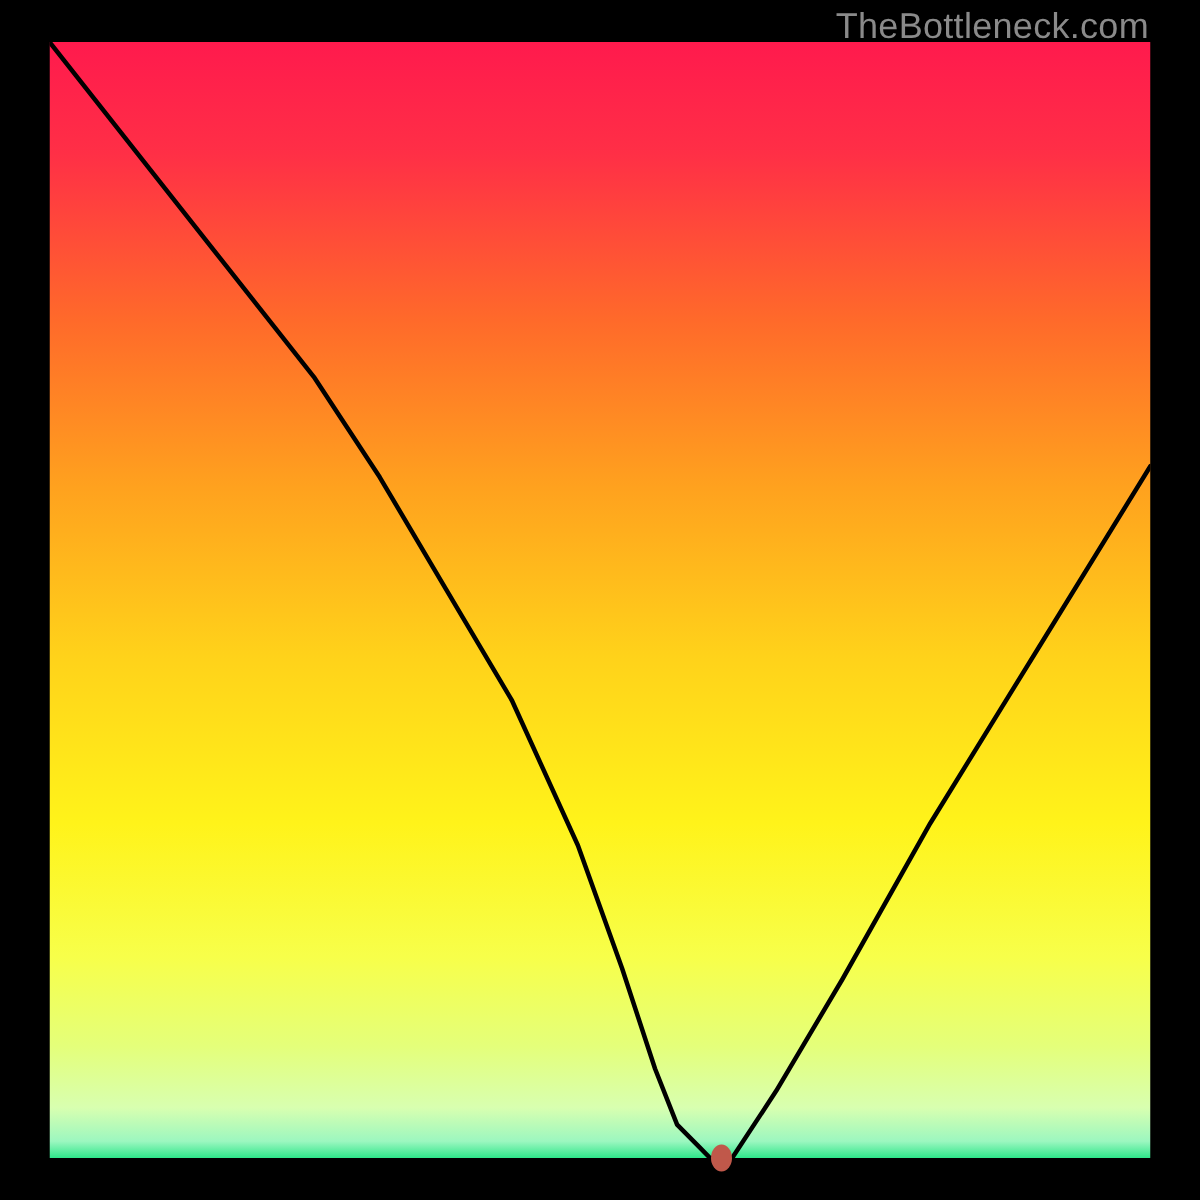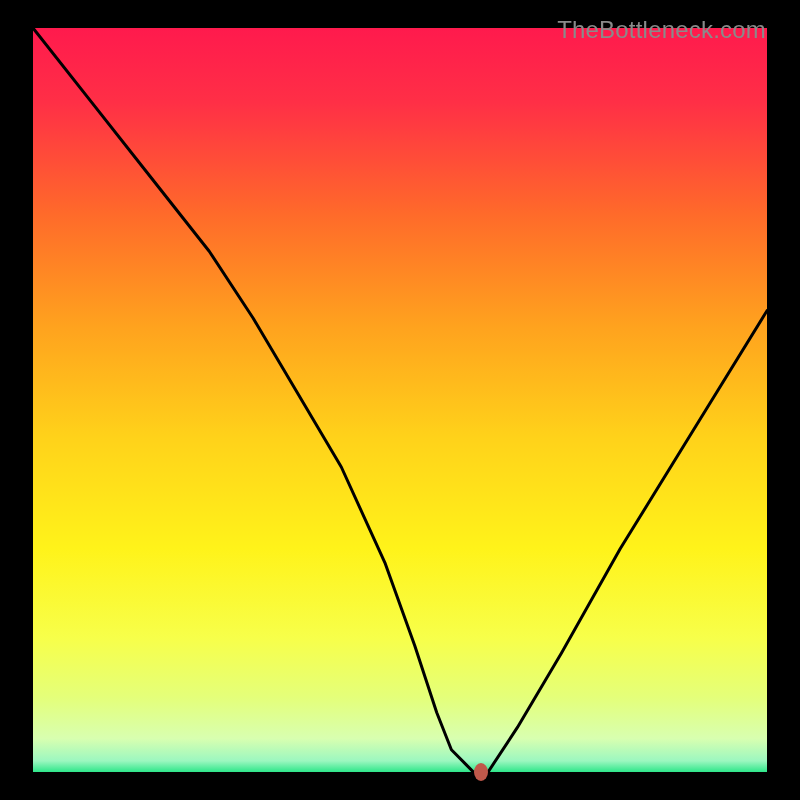--- a/index.html
+++ b/index.html
@@ -20,21 +20,21 @@
   }
   .plot-area {
     position: absolute;
     left: 0;
     top: 0;
     width: 734px;
     height: 744px;
   }
   .watermark {
     position: absolute;
-    top: 16px;
+    top: 4px;
     right: 34px;
     font-family: Arial, Helvetica, sans-serif;
     font-size: 24px;
     font-weight: 500;
     color: #8a8a8a;
     letter-spacing: 0.2px;
   }
   .marker {
     position: absolute;
     width: 14px;

